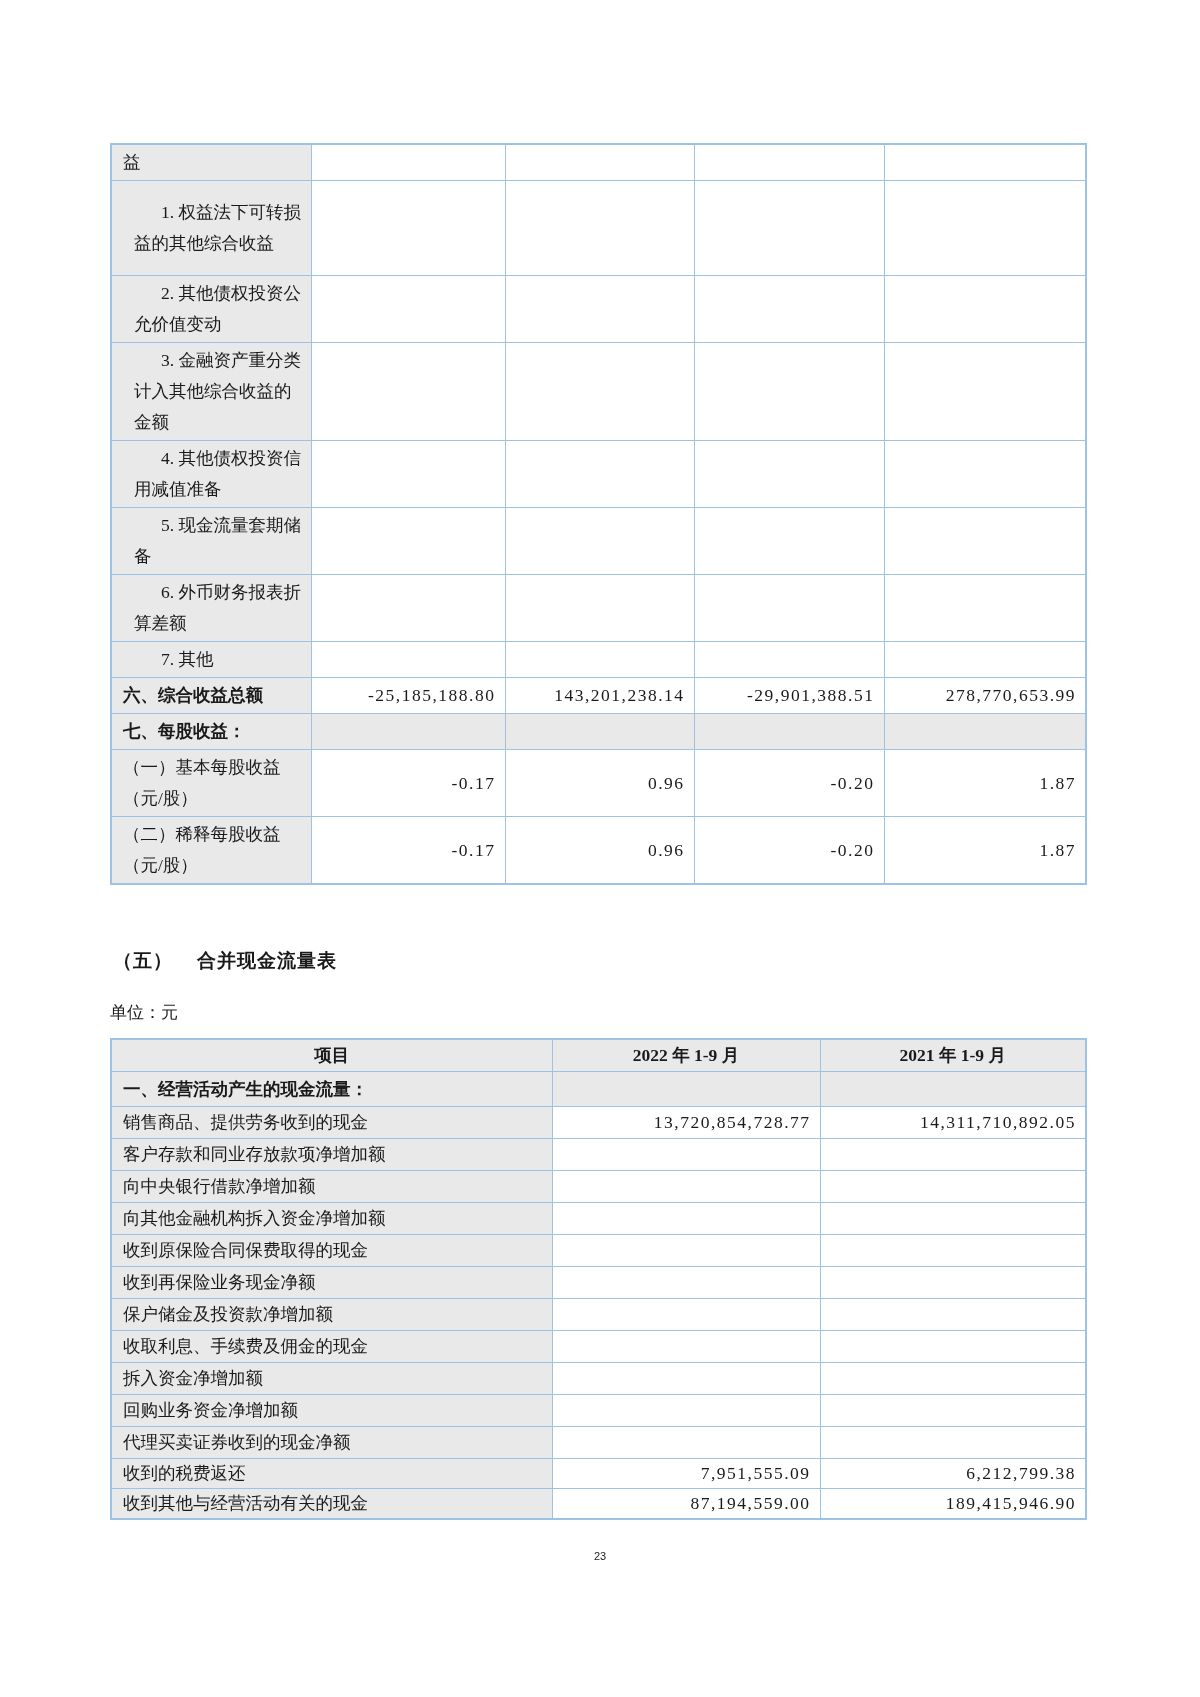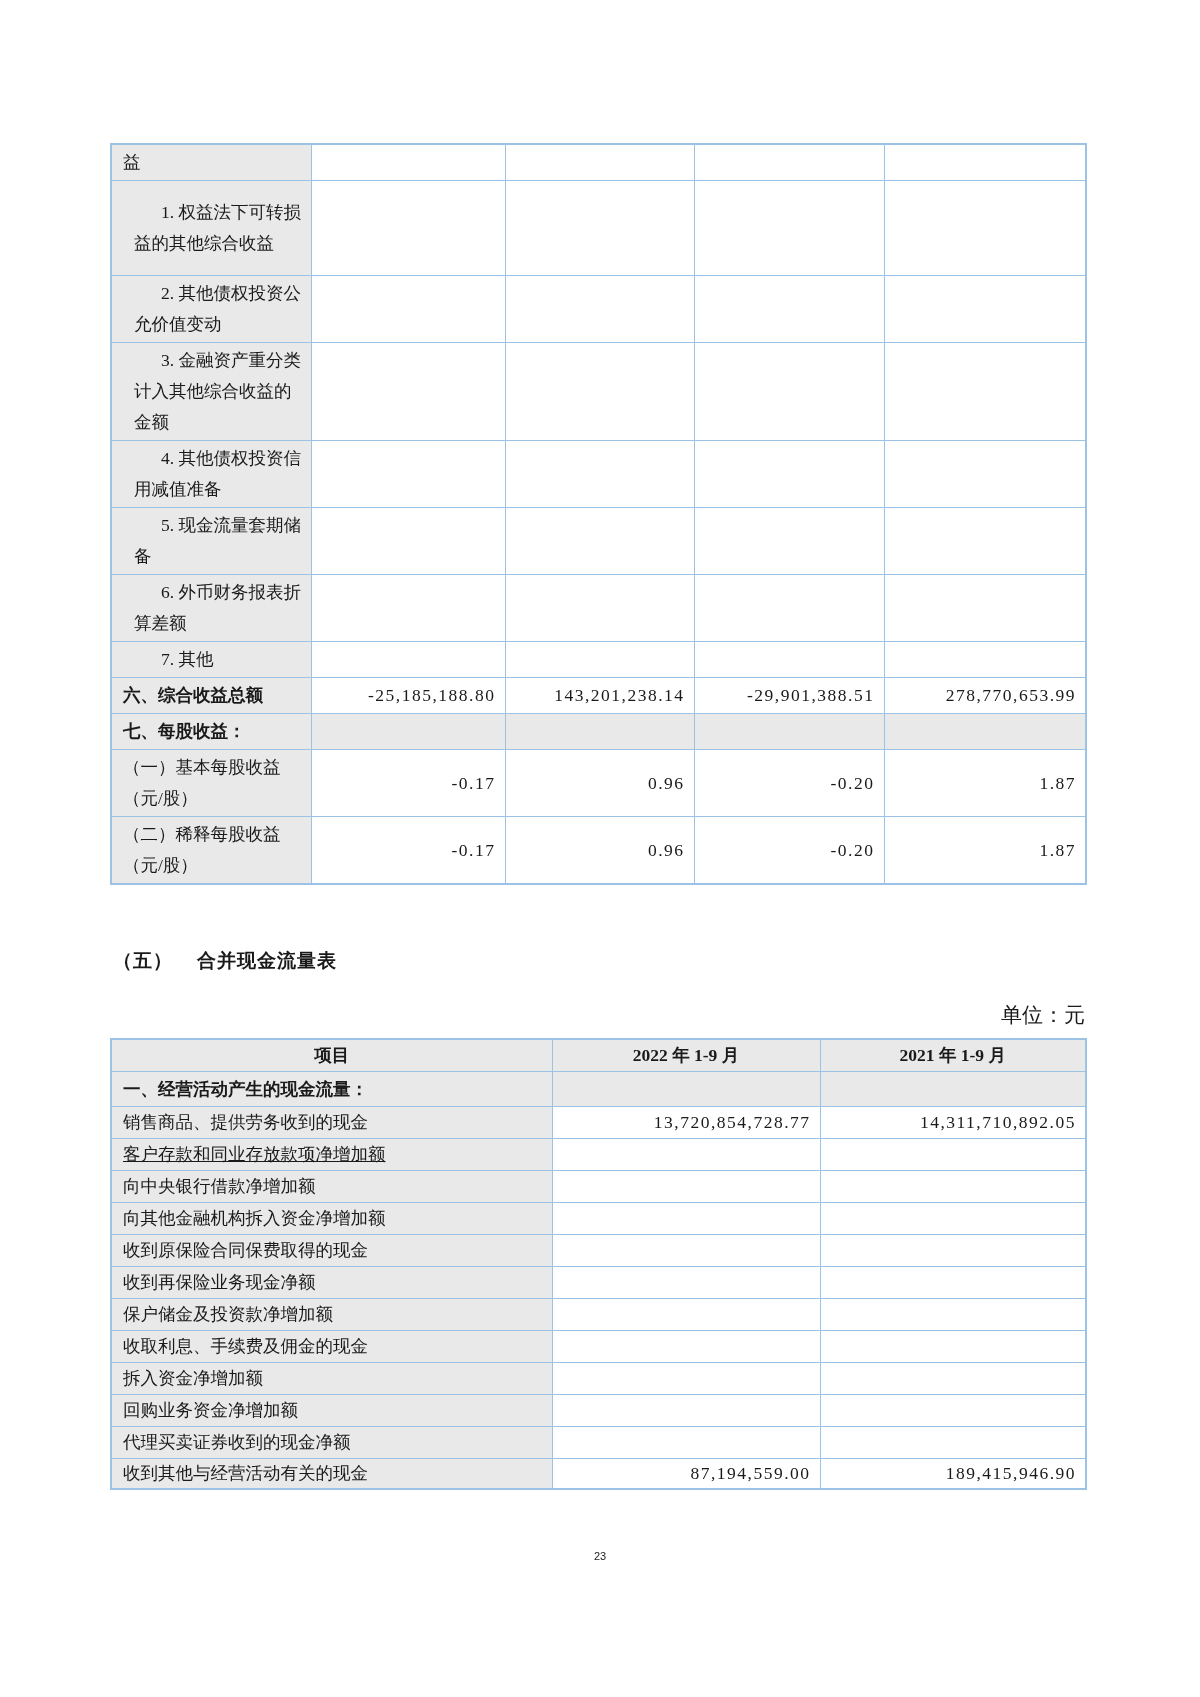--- a/index.html
+++ b/index.html
@@ -55,22 +55,22 @@
     left:113px; top:948px;
     font-size:19px;
     font-weight:bold;
     letter-spacing:1px;
   }
   .section-heading .idx { margin-right:24px; }
   .unit-label {
     position:absolute;
     left:110px; top:1001px;
     width:975px;
-    text-align:right;
-    font-size:21px;
+    text-align:left;
+    font-size:17px;
   }
   .page-number {
     position:absolute;
     left:0; top:1550px;
     width:1200px;
     text-align:center;
     font-family:"Liberation Sans","DejaVu Sans",sans-serif;
     font-size:11px;
     color:#222;
   }
@@ -199,21 +199,21 @@
         <tr class="type-section" style="height: 35px;">
           <td class="label-cell">一、经营活动产生的现金流量：</td>
           <td class="value-cell"></td>
           <td class="value-cell"></td>
         </tr>
         <tr class="type-item" style="height: 32px;">
           <td class="label-cell">销售商品、提供劳务收到的现金</td>
           <td class="value-cell">13,720,854,728.77</td>
           <td class="value-cell">14,311,710,892.05</td>
         </tr>
-        <tr class="type-item" style="height: 32px; text-decoration: underline;">
+        <tr class="type-item" style="height: 32px;">
           <td class="label-cell">客户存款和同业存放款项净增加额</td>
           <td class="value-cell"></td>
           <td class="value-cell"></td>
         </tr>
         <tr class="type-item" style="height: 32px;">
           <td class="label-cell">向中央银行借款净增加额</td>
           <td class="value-cell"></td>
           <td class="value-cell"></td>
         </tr>
         <tr class="type-item" style="height: 32px;">
@@ -248,20 +248,25 @@
         </tr>
         <tr class="type-item" style="height: 32px;">
           <td class="label-cell">回购业务资金净增加额</td>
           <td class="value-cell"></td>
           <td class="value-cell"></td>
         </tr>
         <tr class="type-item" style="height: 32px;">
           <td class="label-cell">代理买卖证券收到的现金净额</td>
           <td class="value-cell"></td>
           <td class="value-cell"></td>
+        </tr>
+        <tr class="type-item" style="height: 30px;">
+          <td class="label-cell">收到的税费返还</td>
+          <td class="value-cell">7,951,555.09</td>
+          <td class="value-cell">6,212,799.38</td>
         </tr>
         <tr class="type-item" style="height: 31px;">
           <td class="label-cell">收到其他与经营活动有关的现金</td>
           <td class="value-cell">87,194,559.00</td>
           <td class="value-cell">189,415,946.90</td>
         </tr>
       </tbody>
   </table>
 
   <div class="page-number">23</div>

